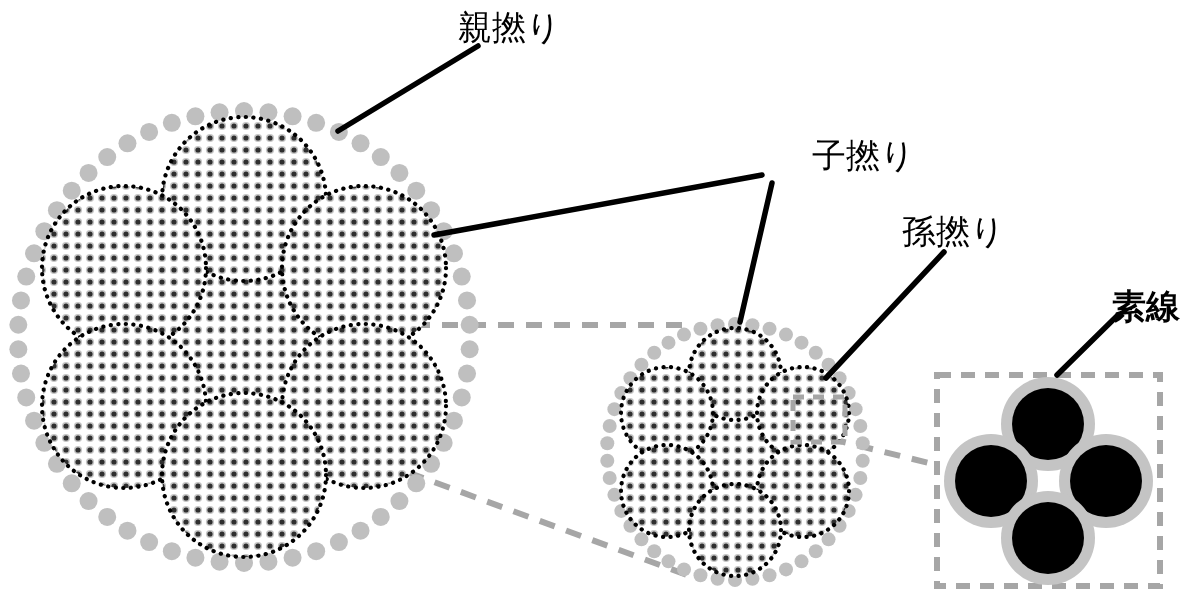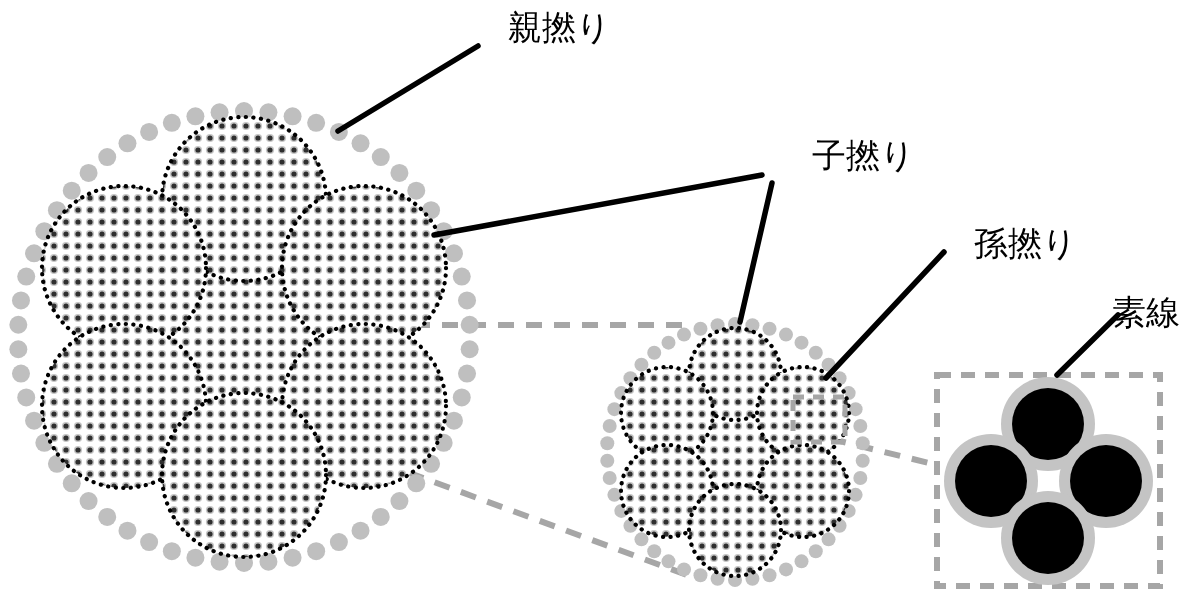--- a/index.html
+++ b/index.html
@@ -249,19 +249,19 @@
     <g id="leader-layer">
         <line x1="478" y1="46" x2="338" y2="131" stroke="#000000" stroke-width="5.5" stroke-linecap="round"></line>
         <line x1="762" y1="175" x2="434" y2="235" stroke="#000000" stroke-width="5.5" stroke-linecap="round"></line>
         <line x1="772" y1="183" x2="740" y2="322" stroke="#000000" stroke-width="5.5" stroke-linecap="round"></line>
         <line x1="944" y1="252" x2="826" y2="378" stroke="#000000" stroke-width="5.5" stroke-linecap="round"></line>
         <line x1="1118" y1="315" x2="1057" y2="375" stroke="#000000" stroke-width="5.5" stroke-linecap="round"></line>
       </g>
   </svg>
 
   <div id="label-layer">
-      <div class="label-text" style="left: 508px; top: 10px;">親撚り</div>
+      <div class="label-text" style="left: 458px; top: 10px;">親撚り</div>
       <div class="label-text" style="left: 812px; top: 138px;">子撚り</div>
-      <div class="label-text" style="left: 974px; top: 214px; margin-top: 12px;">孫撚り</div>
-      <div class="label-text" style="left: 1112px; top: 295px;">素線</div>
+      <div class="label-text" style="left: 902px; top: 214px;">孫撚り</div>
+      <div class="label-text" style="left: 1112px; top: 289px; font-weight: bold;">素線</div>
     </div>
 
 </div>
 
 </body></html>

